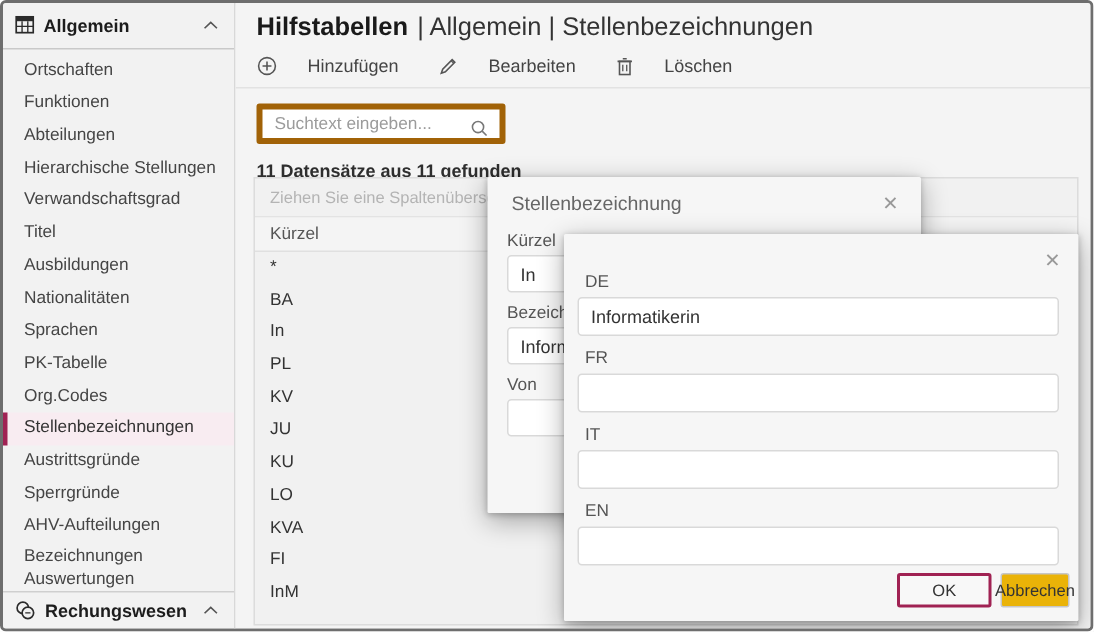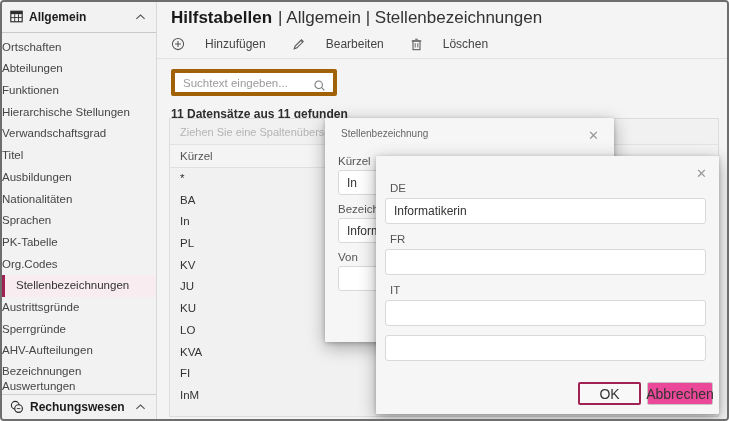--- a/index.html
+++ b/index.html
@@ -22,21 +22,21 @@
   }
   .sb-header, .sb-footer {
     display:flex; align-items:center; gap:6px;
     padding:0 10px 0 8px; height:43px; min-height:27px;
     font-size:12px; font-weight:bold; color:#1c1c1c;
   }
   .sb-header { border-bottom:1px solid #c9c9c9; }
   .sb-footer { border-top:1px solid #cfcfcf; margin-top:auto; height:26px; min-height:25px; }
   .sb-chevron { margin-left:auto; display:flex; }
   .sb-item {
-    height:21.7px; line-height:21.7px; padding-left:0;
+    height:21.7px; line-height:21.7px; padding-left:14px;
     font-size:11.5px; color:#454545; white-space:nowrap; cursor:default;
   }
   .sb-item.first { margin-top:4px; }
   .sb-item.sel {
     background:#f8ecf1; border-left:3px solid #a02253; padding-left:11px; color:#333;
   }
   .sb-item.tall {
     height:33px; line-height:15px; padding-top:2px; white-space:normal; width:130px;
   }
 
@@ -87,39 +87,39 @@
     position:absolute; font-size:13px; color:#999; cursor:default; line-height:1;
   }
   .dlg-label { display:block; font-size:11.5px; color:#555; }
   .dlg-input {
     display:block; background:#fff; border:1px solid #d9d9d9; border-radius:3px;
     height:25px; font-size:12px; color:#333; padding:0 8px; outline:none;
     font-family:"Liberation Sans", sans-serif;
   }
 
   .d1 { left:323px; top:116px; width:289px; height:224px; z-index:5; }
-  .d1 .dlg-title { position:absolute; left:16px; top:10px; font-size:10px; color:#666; }
+  .d1 .dlg-title { position:absolute; left:16px; top:10px; font-size:13px; color:#666; }
   .d1 .dlg-close { right:15px; top:11px; }
   .d1-body { position:absolute; left:13px; top:37px; }
   .d1-body .dlg-label { margin-bottom:3px; }
   .d1-body .dlg-input { margin-bottom:8px; }
   .w-xs { width:42px; }
   .w-lg { width:240px; }
 
   .d2 { left:374px; top:154px; width:343px; height:258px; z-index:10; }
   .d2 .dlg-close { right:12px; top:11px; }
   .d2-body { position:absolute; left:9px; right:13px; top:26px; }
   .d2-body .dlg-label { margin:0 0 4px 5px; }
   .d2-body .dlg-input { width:100%; height:26px; margin-bottom:9px; }
   .dlg-buttons { position:absolute; right:6px; bottom:9px; display:flex; gap:6px; }
-  .btn { height:23px; font-size:14px; color:#333; border-radius:2px;
+  .btn { height:23px; font-size:11px; color:#333; border-radius:2px;
          display:flex; align-items:center; justify-content:center; cursor:default;
          font-family:"Liberation Sans", sans-serif; }
   .btn-ok { width:63px; background:#f8f8f8; border:2px solid #a02253; }
-  .btn-cancel { width:66px; background:#ec4899; border:1px solid #c6c6c6; }
+  .btn-cancel { width:46px; background:#eab308; border:1px solid #c6c6c6; }
 
   svg { display:block; }
 </style>
 </head>
 <body>
 
 <div class="window">
 
   <div class="sidebar">
     <div class="sb-header">
@@ -134,22 +134,22 @@
       </span>
       <span>Allgemein</span>
       <span class="sb-chevron">
         <svg width="11" height="8" viewBox="0 0 12 8">
             <path d="M1.5 6 L6 1.8 L10.5 6" fill="none" stroke="#555" stroke-width="1.2"></path>
           </svg>
       </span>
     </div>
 
     <div class="sb-item first">Ortschaften</div>
+    <div class="sb-item">Funktionen</div>
     <div class="sb-item">Abteilungen</div>
-    <div class="sb-item">Funktionen</div>
     <div class="sb-item">Hierarchische Stellungen</div>
     <div class="sb-item">Verwandschaftsgrad</div>
     <div class="sb-item">Titel</div>
     <div class="sb-item">Ausbildungen</div>
     <div class="sb-item">Nationalitäten</div>
     <div class="sb-item">Sprachen</div>
     <div class="sb-item">PK-Tabelle</div>
     <div class="sb-item">Org.Codes</div>
     <div class="sb-item sel">Stellenbezeichnungen</div>
     <div class="sb-item">Austrittsgründe</div>
@@ -259,20 +259,21 @@
 
   <div class="dialog d2">
     <span class="dlg-close">✕</span>
     <div class="d2-body">
       <label class="dlg-label">DE</label>
       <input class="dlg-input" value="Informatikerin" style="">
       <label class="dlg-label">FR</label>
       <input class="dlg-input" value="" style="">
       <label class="dlg-label">IT</label>
       <input class="dlg-input" value="" style="">
+      <label class="dlg-label">EN</label>
       <input class="dlg-input" value="" style="">
     </div>
     <div class="dlg-buttons">
       <button class="btn btn-ok">OK</button>
       <button class="btn btn-cancel">Abbrechen</button>
     </div>
   </div>
 
 </div>
 

